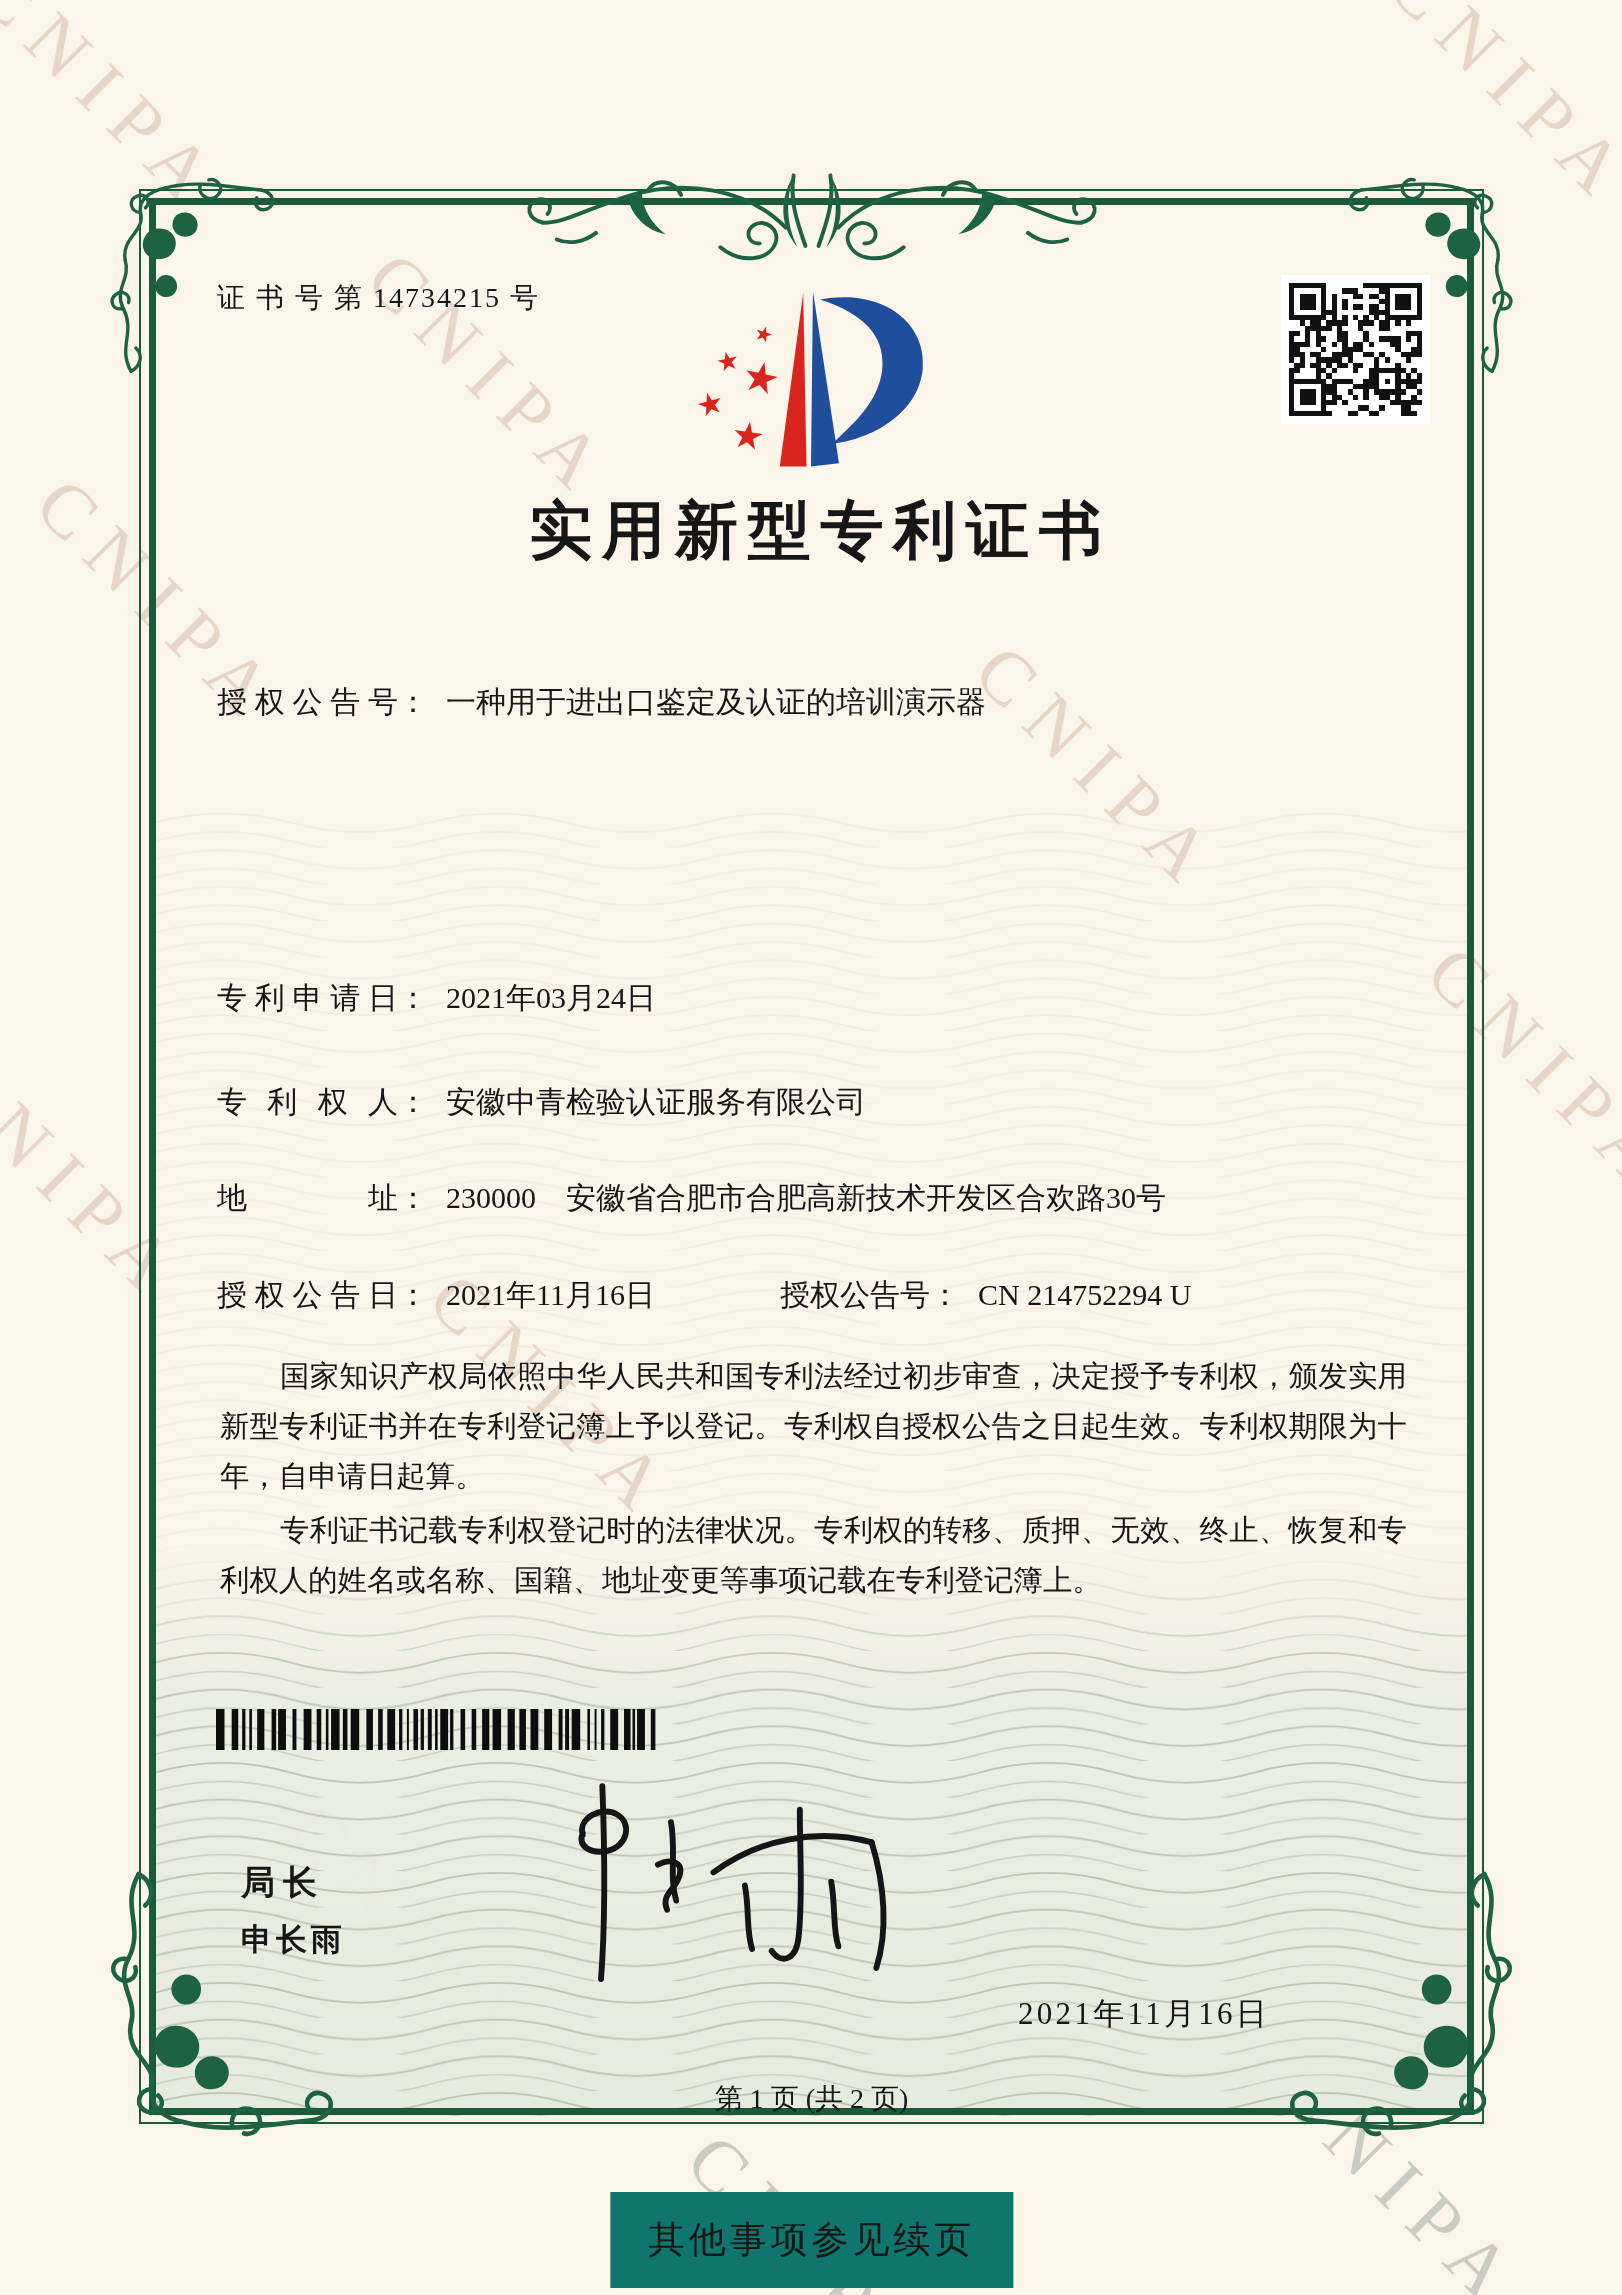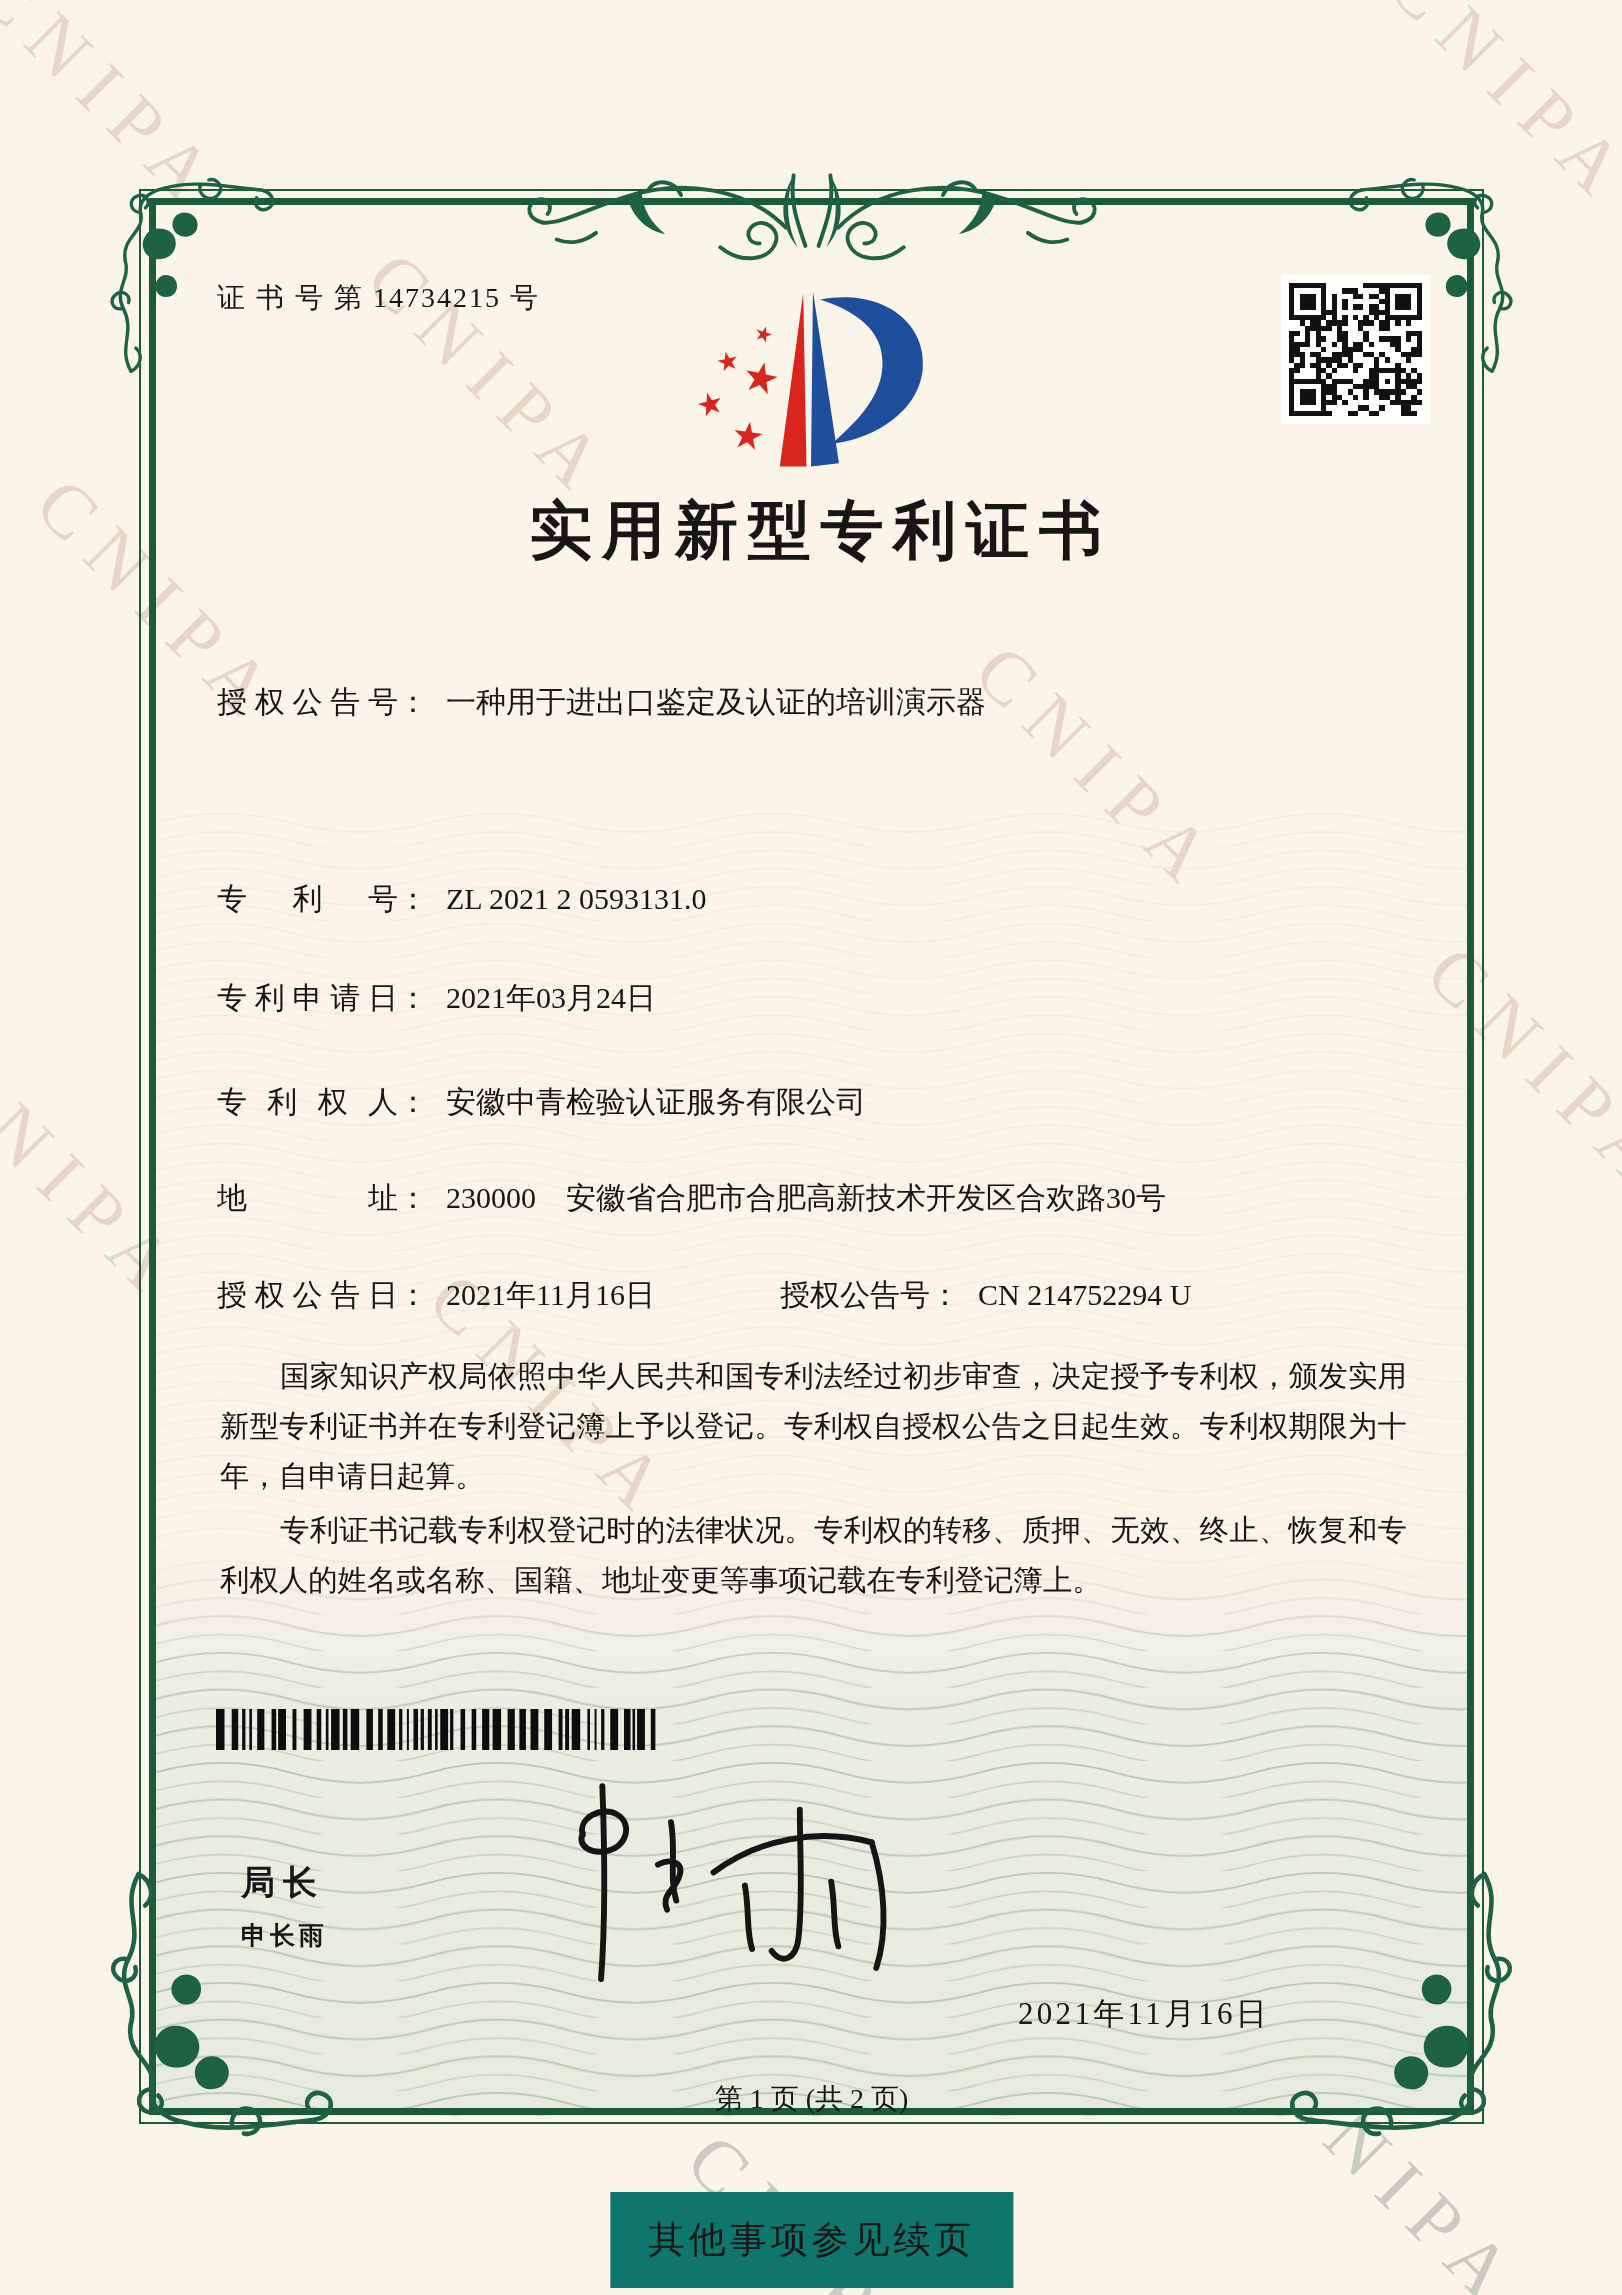--- a/index.html
+++ b/index.html
@@ -27,21 +27,21 @@
          font-size:63px;font-weight:700;letter-spacing:9.8px;}
   .frow{position:absolute;left:217px;font-size:30px;white-space:nowrap;}
   .fl{display:inline-block;width:181px;text-align:justify;text-align-last:justify;vertical-align:bottom;}
   .fv{margin-left:18px;}
   .pair2{position:absolute;left:563px;top:0;}
   .paras{position:absolute;left:216px;top:1347px;width:1195px;
          font-size:29.4px;line-height:50px;text-align:justify;}
   .paras p{margin:4px;text-indent:60px;}
   .director-label{position:absolute;left:241px;top:1860px;font-size:34px;letter-spacing:7.9px;
                   font-family:"Liberation Sans","DejaVu Sans",sans-serif;font-weight:600;}
-  .director-name{position:absolute;left:241px;top:1919px;font-size:25px;letter-spacing:3.9px;
+  .director-name{position:absolute;left:241px;top:1919px;font-size:31px;letter-spacing:3.9px;
                  font-family:"Liberation Sans","DejaVu Sans",sans-serif;font-weight:600;text-align:center;}
   .grant-date{position:absolute;left:1018px;top:1993px;font-size:31px;letter-spacing:3.3px;}
   .page-info{position:absolute;left:0;top:2080px;width:100%;text-align:center;font-size:28px;}
   .cont-note{position:absolute;left:50%;top:2192px;transform:translateX(-50%);
              background:#0f766e;padding:23px 38px;font-size:37px;letter-spacing:3.9px;white-space:nowrap;}
   .qr{position:absolute;left:1281px;top:275px;width:149px;height:149px;}
   .logo{position:absolute;left:677px;top:250px;width:268px;height:221px;}
   .barcode{position:absolute;left:216px;top:1709px;width:442px;height:41px;}
   .sig{position:absolute;left:504px;top:1760px;width:419px;height:255px;}
   .waves{position:absolute;left:154px;top:1541px;width:1314px;height:575px;}
@@ -495,23 +495,20 @@
       <rect x="21" y="24" width="1" height="1" fill="#111"></rect>
       <rect x="22" y="24" width="1" height="1" fill="#111"></rect>
       <rect x="23" y="24" width="1" height="1" fill="#111"></rect>
     </svg>
 
   <div class="title">实用新型专利证书</div>
 
   <div class="frow" style="top:682px;">
     <span class="fl">授权公告号</span><span>：</span><span class="fv">一种用于进出口鉴定及认证的培训演示器</span>
   </div>
-  <div class="frow" style="top:879px;">
-    <span class="fl">专利号</span><span>：</span><span class="fv">ZL 2021 2 0593131.0</span>
-  </div>
   <div class="frow" style="top:978px;">
     <span class="fl">专利申请日</span><span>：</span><span class="fv">2021年03月24日</span>
   </div>
   <div class="frow" style="top:1082px;">
     <span class="fl">专利权人</span><span>：</span><span class="fv">安徽中青检验认证服务有限公司</span>
   </div>
   <div class="frow" style="top:1178px;">
     <span class="fl">地址</span><span>：</span><span class="fv">230000　安徽省合肥市合肥高新技术开发区合欢路30号</span>
   </div>
   <div class="frow" style="top:1275px;">

